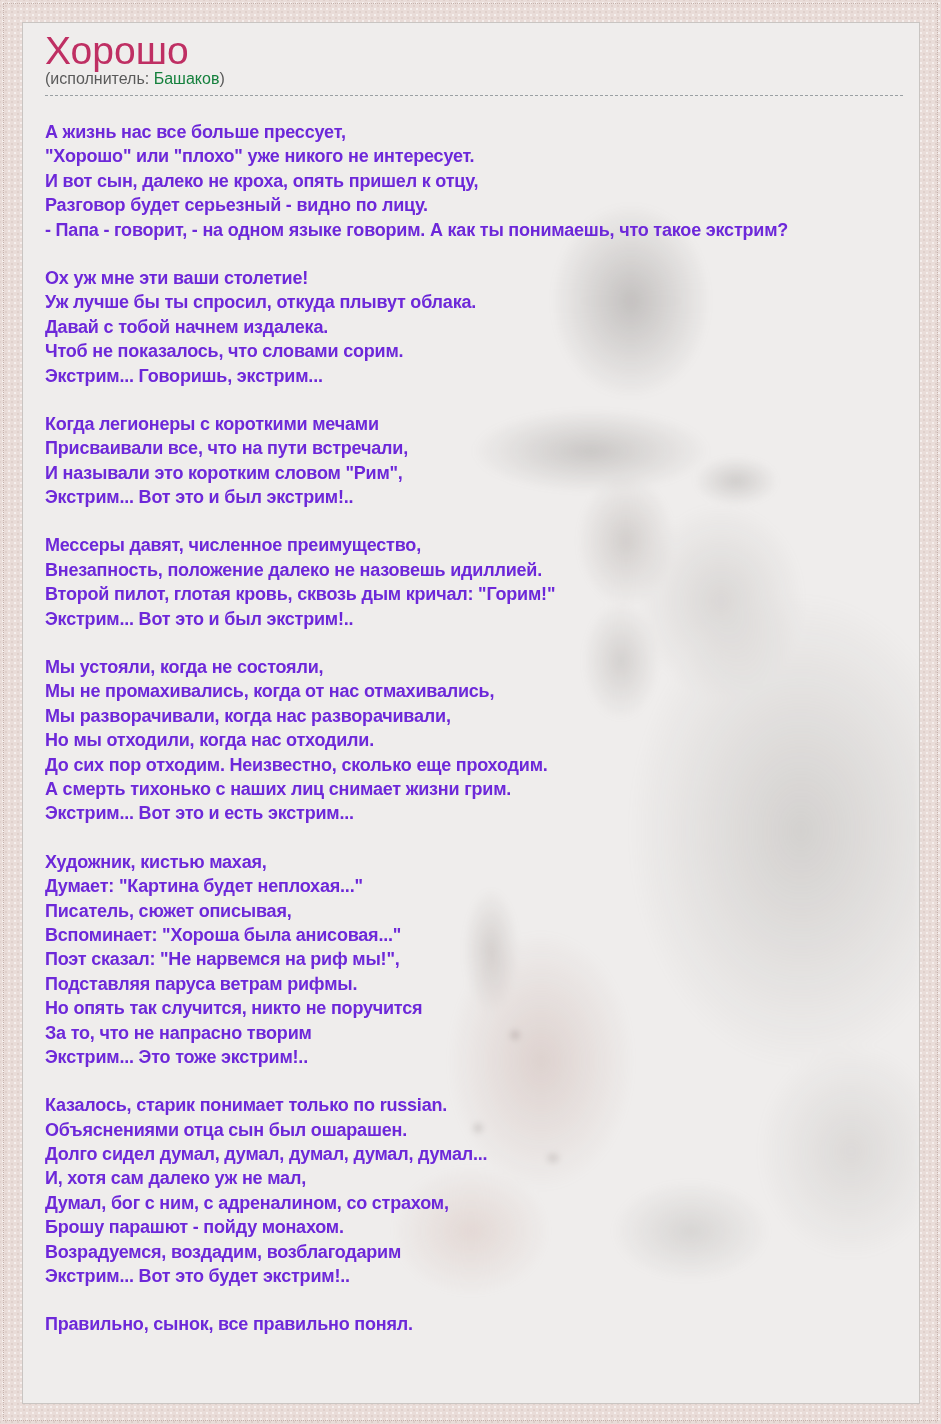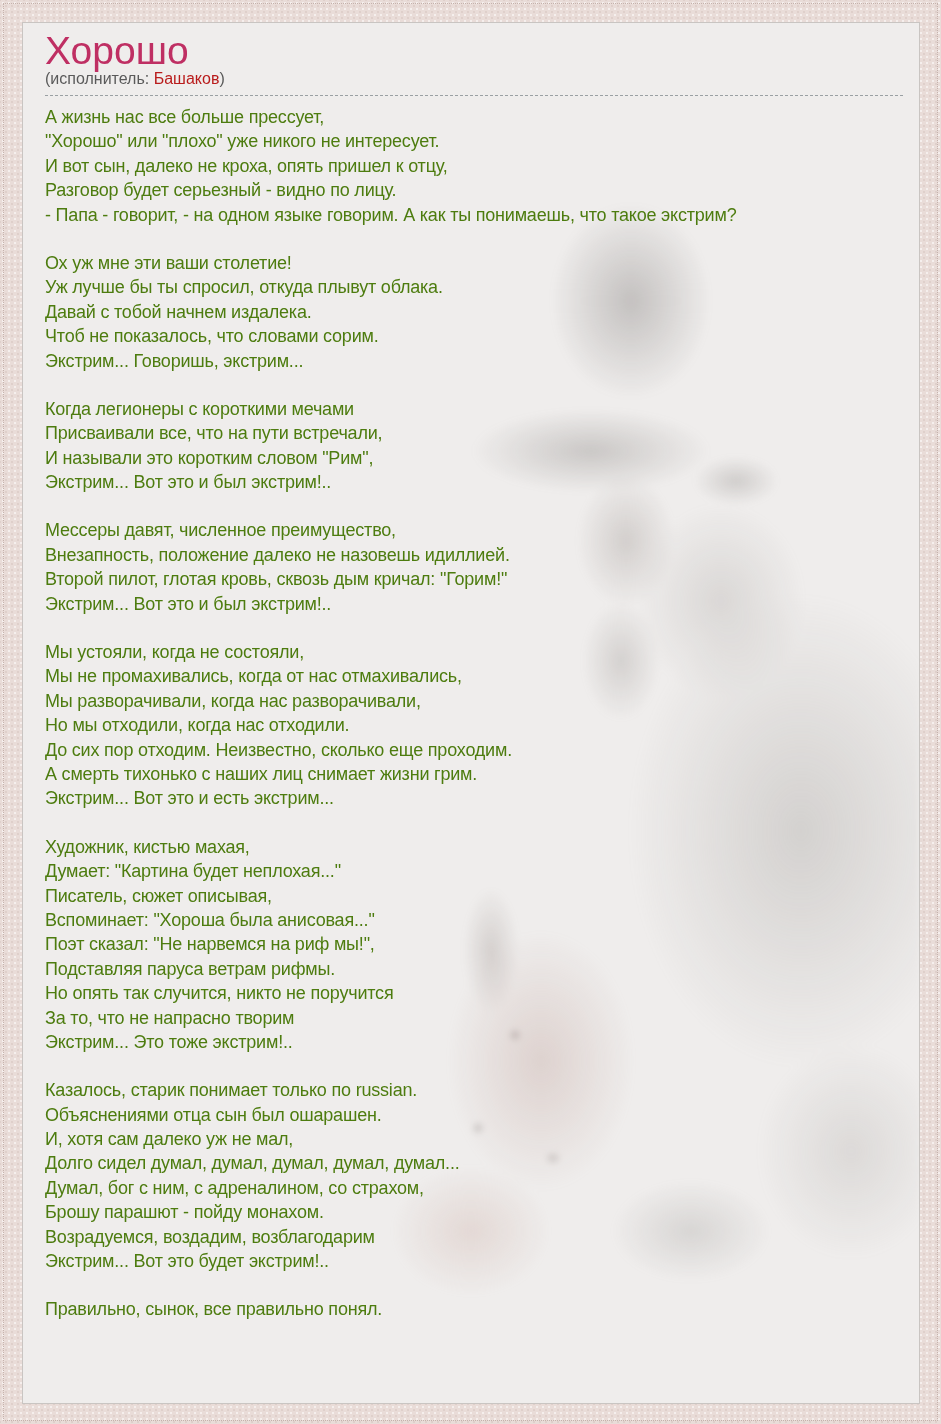--- a/index.html
+++ b/index.html
@@ -39,25 +39,25 @@
       radial-gradient(8px 8px at 492px 1012px, rgba(80,72,70,.35), rgba(80,72,70,0) 80%),
       radial-gradient(8px 8px at 455px 1105px, rgba(80,72,70,.30), rgba(80,72,70,0) 80%),
       radial-gradient(10px 8px at 530px 1135px, rgba(90,80,78,.28), rgba(90,80,78,0) 80%);
   }
   .inner{position:relative;padding:12px 0 0 22px;}
   .title{
     margin:0 0 2px 0;font-size:39px;line-height:32px;font-weight:400;
     color:#bf2f63;letter-spacing:0;
   }
   .artist{font-size:16px;line-height:20px;color:#5a5a5a;}
-  .artist .link{color:#b91c1c;cursor:pointer;text-decoration:none;}
+  .artist .link{color:#15803d;cursor:pointer;text-decoration:none;}
   .sep{margin:0 16px 0 0;border-bottom:1px dashed #9aa0a3;height:6px;}
   .lyrics{
-    margin-top:9px;font-size:18px;line-height:24.4px;font-weight:400;
-    color:#4d7c0f;letter-spacing:-0.2px;white-space:nowrap;
+    margin-top:24px;font-size:18px;line-height:24.4px;font-weight:700;
+    color:#6d28d9;letter-spacing:-0.2px;white-space:nowrap;
   }
   .stanza{margin:0 0 24px 0;}
   .line{height:24.4px;}
 </style>
 </head>
 <body>
 
 <div class="frame"></div>
 
 <div class="card">
@@ -109,22 +109,22 @@
           <div class="line">Вспоминает: "Хороша была анисовая..."</div>
           <div class="line">Поэт сказал: "Не нарвемся на риф мы!",</div>
           <div class="line">Подставляя паруса ветрам рифмы.</div>
           <div class="line">Но опять так случится, никто не поручится</div>
           <div class="line">За то, что не напрасно творим</div>
           <div class="line">Экстрим... Это тоже экстрим!..</div>
         </div>
         <div class="stanza">
           <div class="line">Казалось, старик понимает только по russian.</div>
           <div class="line">Объяснениями отца сын был ошарашен.</div>
+          <div class="line">Долго сидел думал, думал, думал, думал, думал...</div>
           <div class="line">И, хотя сам далеко уж не мал,</div>
-          <div class="line">Долго сидел думал, думал, думал, думал, думал...</div>
           <div class="line">Думал, бог с ним, с адреналином, со страхом,</div>
           <div class="line">Брошу парашют - пойду монахом.</div>
           <div class="line">Возрадуемся, воздадим, возблагодарим</div>
           <div class="line">Экстрим... Вот это будет экстрим!..</div>
         </div>
         <div class="stanza">
           <div class="line">Правильно, сынок, все правильно понял.</div>
         </div>
       </div>
   </div>

